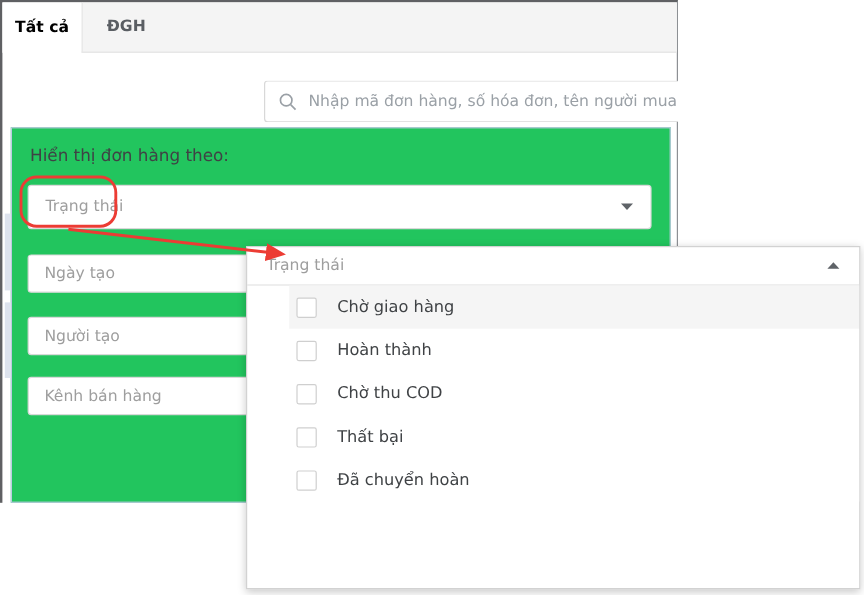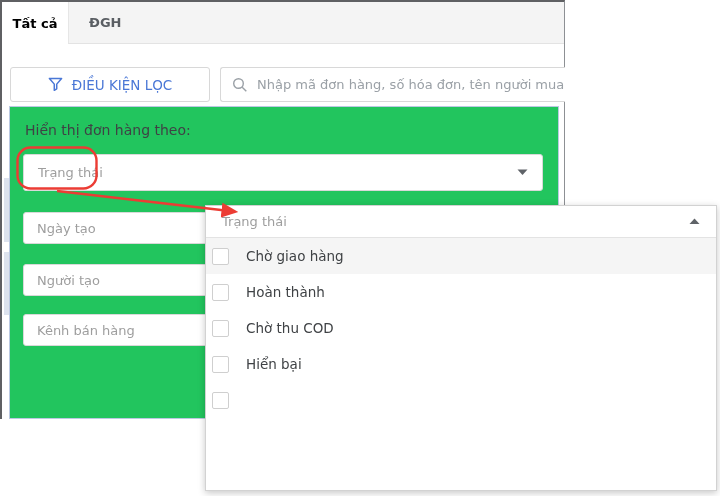--- a/index.html
+++ b/index.html
@@ -95,21 +95,21 @@
     box-shadow:0 2px 7px rgba(0,0,0,0.22);
     z-index:10;
   }
   .dropdown-header {
     height:32px; display:flex; align-items:center; justify-content:space-between;
     padding:0 16px; border-bottom:1px solid #e3e3e3; cursor:pointer;
   }
   .dropdown-header .ph { color:#9e9e9e; font-size:13px; }
   .option {
     height:36px; display:flex; align-items:center; padding-left:6px; gap:17px;
-    cursor:pointer; background:#fff;
+    cursor:pointer; background:#fff;margin-left:35px;
   }
   .option.highlight { background:#f5f5f5; }
   .checkbox {
     width:17px; height:17px; background:#fff;
     border:1px solid #cfcfcf; border-radius:2px; flex:0 0 auto; cursor:pointer;
   }
   .option .lbl { color:#3f4245; font-size:13.5px; }
 
   
   .annotation {
@@ -129,28 +129,20 @@
       <div class="tab-active">
         <span>Tất cả</span>
       </div>
       <div class="tab-rest">
         <div class="tab-inactive">
           <span>ĐGH</span>
         </div>
       </div>
     </div>
 
-    <div class="filter-button">
-      <span class="icon">
-        <svg width="15" height="15" viewBox="0 0 16 16">
-          <path d="M1.5 1.5 H14.5 L9.3 7.6 V12.6 L6.7 14.2 V7.6 Z" fill="none" stroke="#4a77d6" stroke-width="1.6" stroke-linejoin="round"></path>
-        </svg>
-      </span>
-      <span>ĐIỀU KIỆN LỌC</span>
-    </div>
 
     <div class="search-box">
       <span class="icon">
         <svg width="16" height="16" viewBox="0 0 16 16">
           <circle cx="6.5" cy="6.5" r="4.8" fill="none" stroke="#9aa0a6" stroke-width="1.4"></circle>
           <line x1="10.2" y1="10.2" x2="14.3" y2="14.3" stroke="#9aa0a6" stroke-width="1.4"></line>
         </svg>
       </span>
       <input type="text" placeholder="Nhập mã đơn hàng, số hóa đơn, tên người mua để tìm" style="">
     </div>
@@ -199,24 +191,25 @@
     <div class="option">
       <span class="checkbox"></span>
       <span class="lbl">Hoàn thành</span>
     </div>
     <div class="option">
       <span class="checkbox"></span>
       <span class="lbl">Chờ thu COD</span>
     </div>
     <div class="option">
       <span class="checkbox"></span>
-      <span class="lbl">Hiển bại</span>
-    </div>
-    <div class="option">
-      <span class="checkbox"></span>
+      <span class="lbl">Thất bại</span>
+    </div>
+    <div class="option">
+      <span class="checkbox"></span>
+      <span class="lbl">Đã chuyển hoàn</span>
     </div>
   </div>
 
   <svg class="annotation" viewBox="0 0 720 496" xmlns="http://www.w3.org/2000/svg">
     <defs>
       <marker id="arrowhead" markerWidth="7" markerHeight="7" refX="5.2" refY="3.5" orient="auto">
         <polygon points="0 0.4, 7 3.5, 0 6.6" fill="#ec3c34"></polygon>
       </marker>
     </defs>
     <rect x="17.5" y="147.5" width="79" height="41" rx="13" ry="13" fill="none" stroke="#ec3c34" stroke-width="2.4"></rect>

